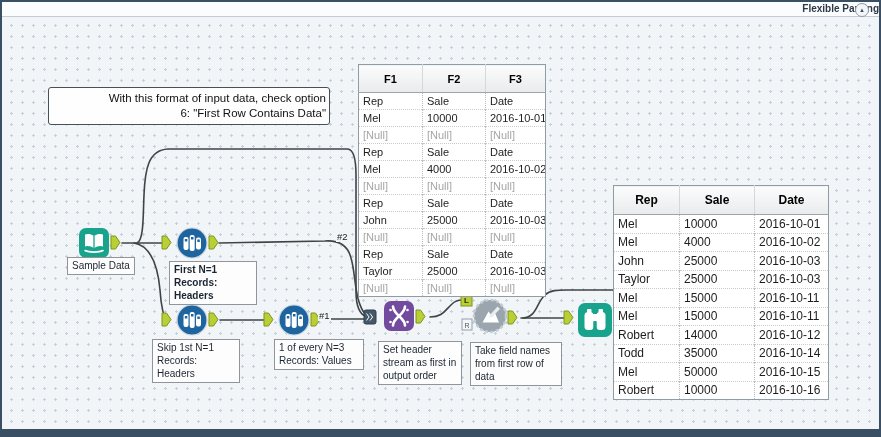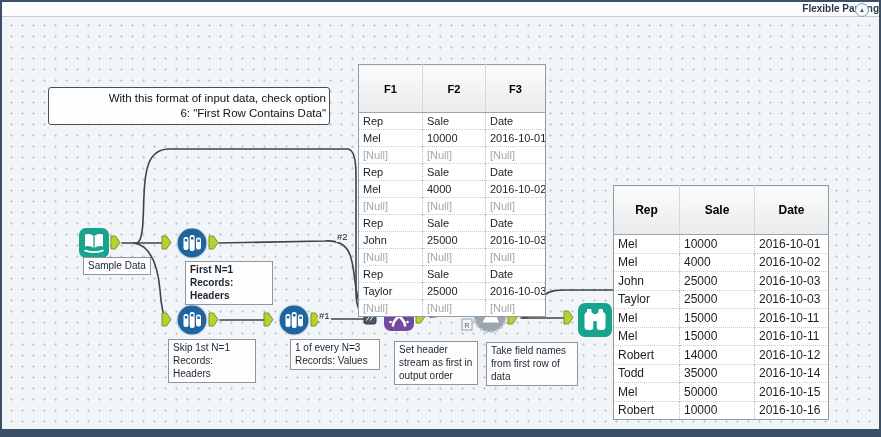--- a/index.html
+++ b/index.html
@@ -9,29 +9,29 @@
   .titlebar .title{position:absolute;left:0;right:0;top:1px;text-align:right;font-size:10px;
     font-weight:600;color:#2c3946;}
   .collapse-btn{position:absolute;right:10px;top:1px;width:12px;height:12px;border:1px solid #8d9aa6;
     border-radius:50%;background:#f4f7f9;font-size:6px;line-height:12px;text-align:center;color:#3c4a58;cursor:pointer;}
   .canvas-bg{position:absolute;left:2px;top:17px;width:877px;height:412px;background:#f1f5f8;
     background-image:radial-gradient(circle,#c7d0d8 1px,transparent 1.3px);
     background-size:11px 11px;background-position:4px 3px;z-index:0;}
   svg.overlay{position:absolute;left:0;top:0;z-index:1;}
   .tool{position:absolute;z-index:2;cursor:pointer;}
   .annotation{position:absolute;z-index:2;background:#fdfdfe;border:1px solid #8f959b;
-    font-size:10px;line-height:13px;color:#1b2530;padding:1px 4px 2px 4px;white-space:pre-line;margin-left:16px;}
+    font-size:10px;line-height:13px;color:#1b2530;padding:1px 4px 2px 4px;white-space:pre-line;}
   .comment-box{position:absolute;left:48px;top:87px;width:274px;z-index:2;background:#fefefe;
     border:1px solid #45505a;border-radius:3px;padding:3px 3px;text-align:right;
     font-size:11.5px;line-height:15px;color:#111;white-space:pre-line;}
   .wire-label{position:absolute;z-index:2;font-size:9.5px;color:#222;background:#f1f5f8;padding:0 1px;}
   table.dtable{position:absolute;z-index:3;border-collapse:collapse;background:#fff;
     border:1px solid #8f9ba5;table-layout:fixed;}
   table.dtable th{background:linear-gradient(#fcfcfc,#e9ebec);border-bottom:1px solid #9aa5ae;
-    border-left:1px solid #d5d8da;font-weight:bold;text-align:center;padding:16px 0;color:#000;}
+    border-left:1px solid #d5d8da;font-weight:bold;text-align:center;padding:6px 0;color:#000;}
   table.dtable td{border-left:1px dotted #b5bcc2;border-top:1px dotted #c6ccd1;
     padding:0 3px 0 4px;color:#1d1d1d;overflow:hidden;white-space:nowrap;}
   table.dtable th:first-child,table.dtable td:first-child{border-left:none;}
   table.dtable td.null{color:#a6a6a6;}
   #left-table{left:358px;top:64px;width:187px;font-size:11px;}
   #left-table td{height:16px;}
   #left-table th{font-size:11px;height:15px;}
   #right-table{left:613px;top:185px;width:215px;font-size:12px;}
   #right-table td{height:17.5px;}
   #right-table th{font-size:12px;height:16px;}

